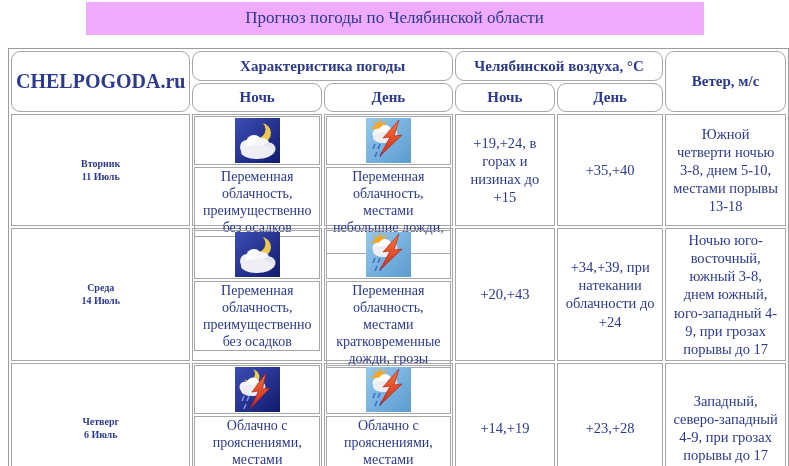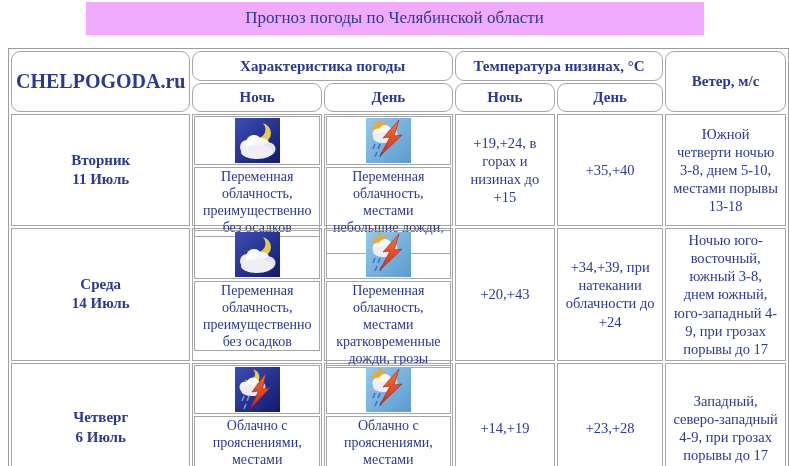--- a/index.html
+++ b/index.html
@@ -20,21 +20,21 @@
   }
   td,th{
     border:1px solid #a6a6a6;background:#fff;
     text-align:center;vertical-align:middle;
     font-size:15px;color:#2b3990;
   }
   th{font-weight:bold;padding:2px 4px;border-radius:9px;}
   .hdr-row1 th{height:24px;}
   .hdr-row2 th{height:23px;}
   .brand-cell{font-weight:bold;font-size:20px;}
-  .date-cell{font-weight:bold;font-size:15px;line-height:1.3;}
+  .date-cell{font-weight:bold;font-size:10px;line-height:1.3;}
   .char-cell{padding:1px;vertical-align:top;}
   .char-stack{display:flex;flex-direction:column;}
   .r12 .char-stack{height:108px;}
   .r3  .char-stack{height:126px;}
   .icon-box{
     border:1px solid #a6a6a6;height:47px;flex:0 0 47px;
     display:flex;align-items:center;justify-content:center;
     margin-bottom:2px;
   }
   .text-box{
@@ -124,21 +124,21 @@
       <col style="width:135px">
     <col style="width:116px">
       <col style="width:116px">
       <col style="width:138px">
   </colgroup>
 
   <tbody>
       <tr class="hdr-row1">
     <th rowspan="2" class="brand-cell">CHELPOGODA.ru</th>
     <th colspan="2">Характеристика погоды</th>
-    <th colspan="2">Температура низинах, °C</th>
+    <th colspan="2">Челябинской воздуха, °C</th>
     <th rowspan="2">Ветер, м/с</th>
   </tr>
   <tr class="hdr-row2">
     <th>Ночь</th>
     <th>День</th>
     <th>Ночь</th>
     <th>День</th>
   </tr>
 
   <tr class="r12">

